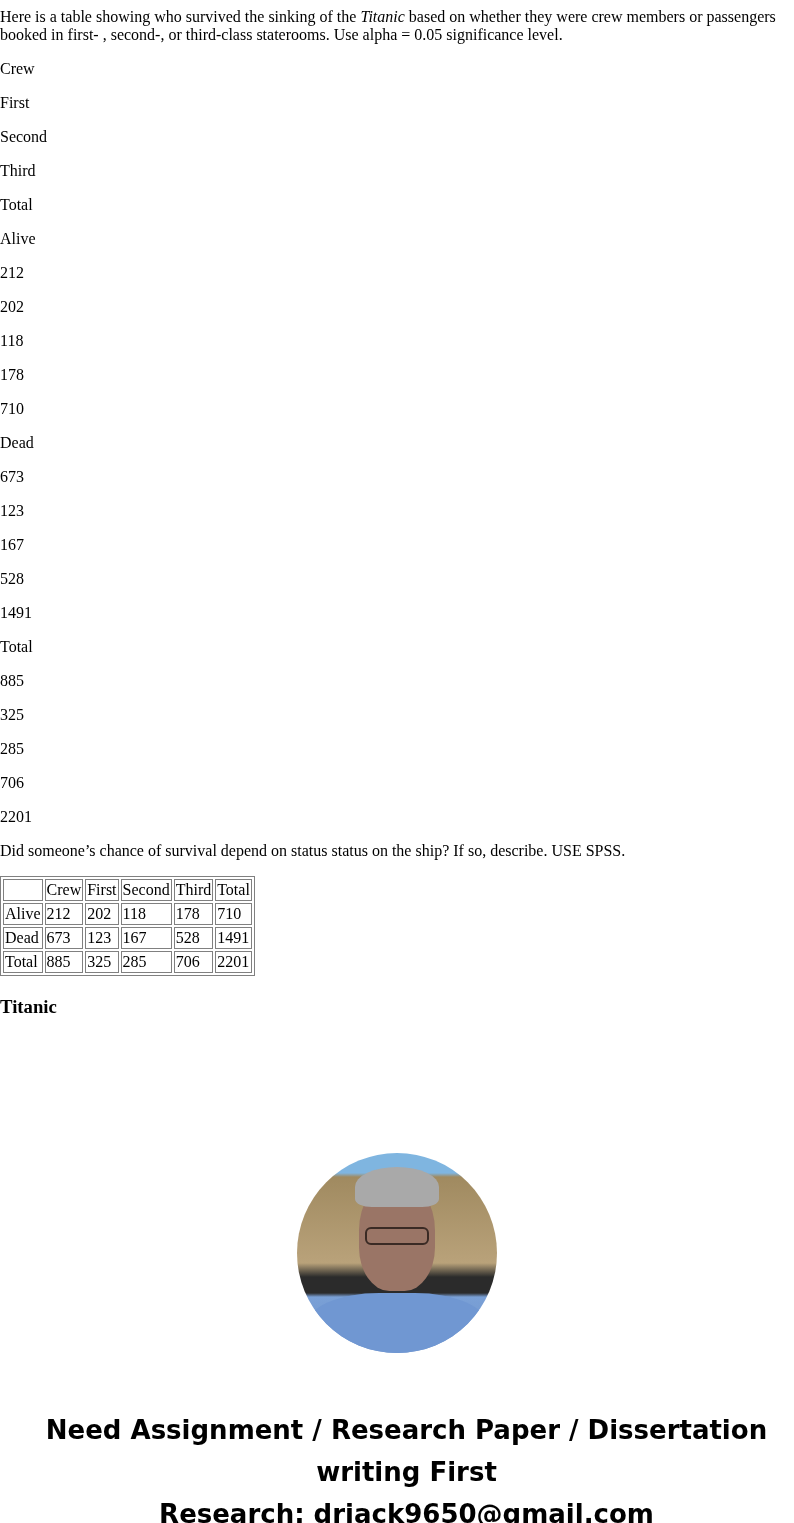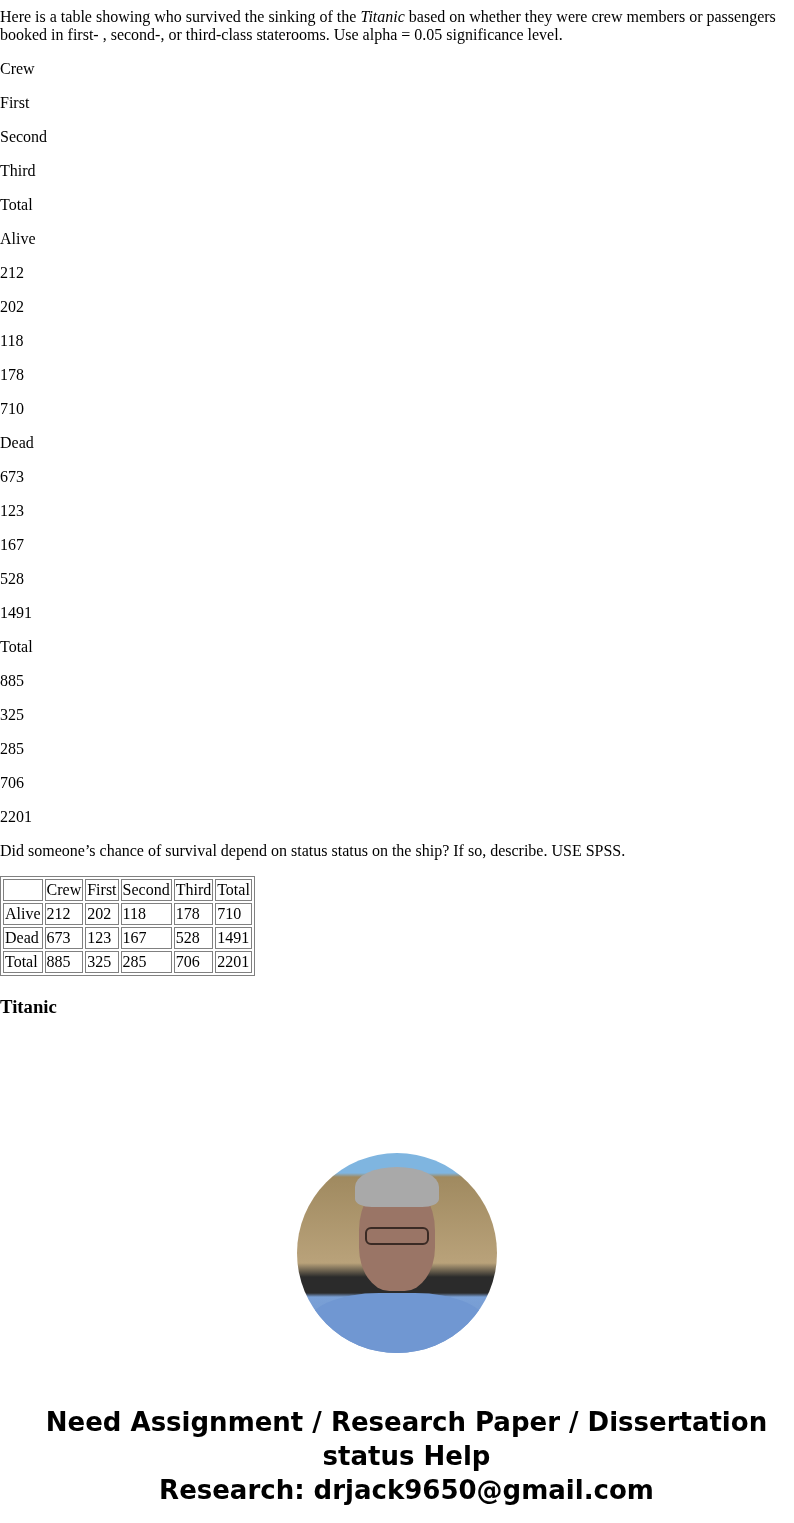--- a/index.html
+++ b/index.html
@@ -39,21 +39,21 @@
   }
   .avatar .shirt {
     position: absolute; left: 10px; top: 140px; width: 180px; height: 80px;
     border-radius: 40% 40% 0 0; background: #7097d2;
   }
   .promo {
     position: absolute; left: 0; top: 1403px; width: 794px; text-align: center;
     font-family: "DejaVu Sans", sans-serif; font-weight: bold; font-size: 26px;
     line-height: 30px; color: #000;
   }
-  .promo div { margin: 4px; padding-left: 19px; }
+  .promo div { margin: 12px; padding-left: 19px; }
 </style>
 </head>
 <body>
 
 <div class="content">
   <p class="intro"><span>Here is a table showing who survived the sinking of the </span><i>Titanic</i><span> based on whether they were crew members or passengers booked in first- , second-, or third-class staterooms. Use alpha = 0.05 significance level.</span></p>
 
   <div id="flat-cells">
       <p>Crew</p>
       <p>First</p>
@@ -124,15 +124,15 @@
 
 <div class="avatar">
   <div class="shirt"></div>
   <div class="face"></div>
   <div class="hair"></div>
   <div class="glasses"></div>
 </div>
 
 <div class="promo">
   <div>Need Assignment / Research Paper / Dissertation</div>
-  <div>status Help</div>
+  <div>writing First</div>
   <div>Research: drjack9650@gmail.com</div>
 </div>
 
 </body></html>

